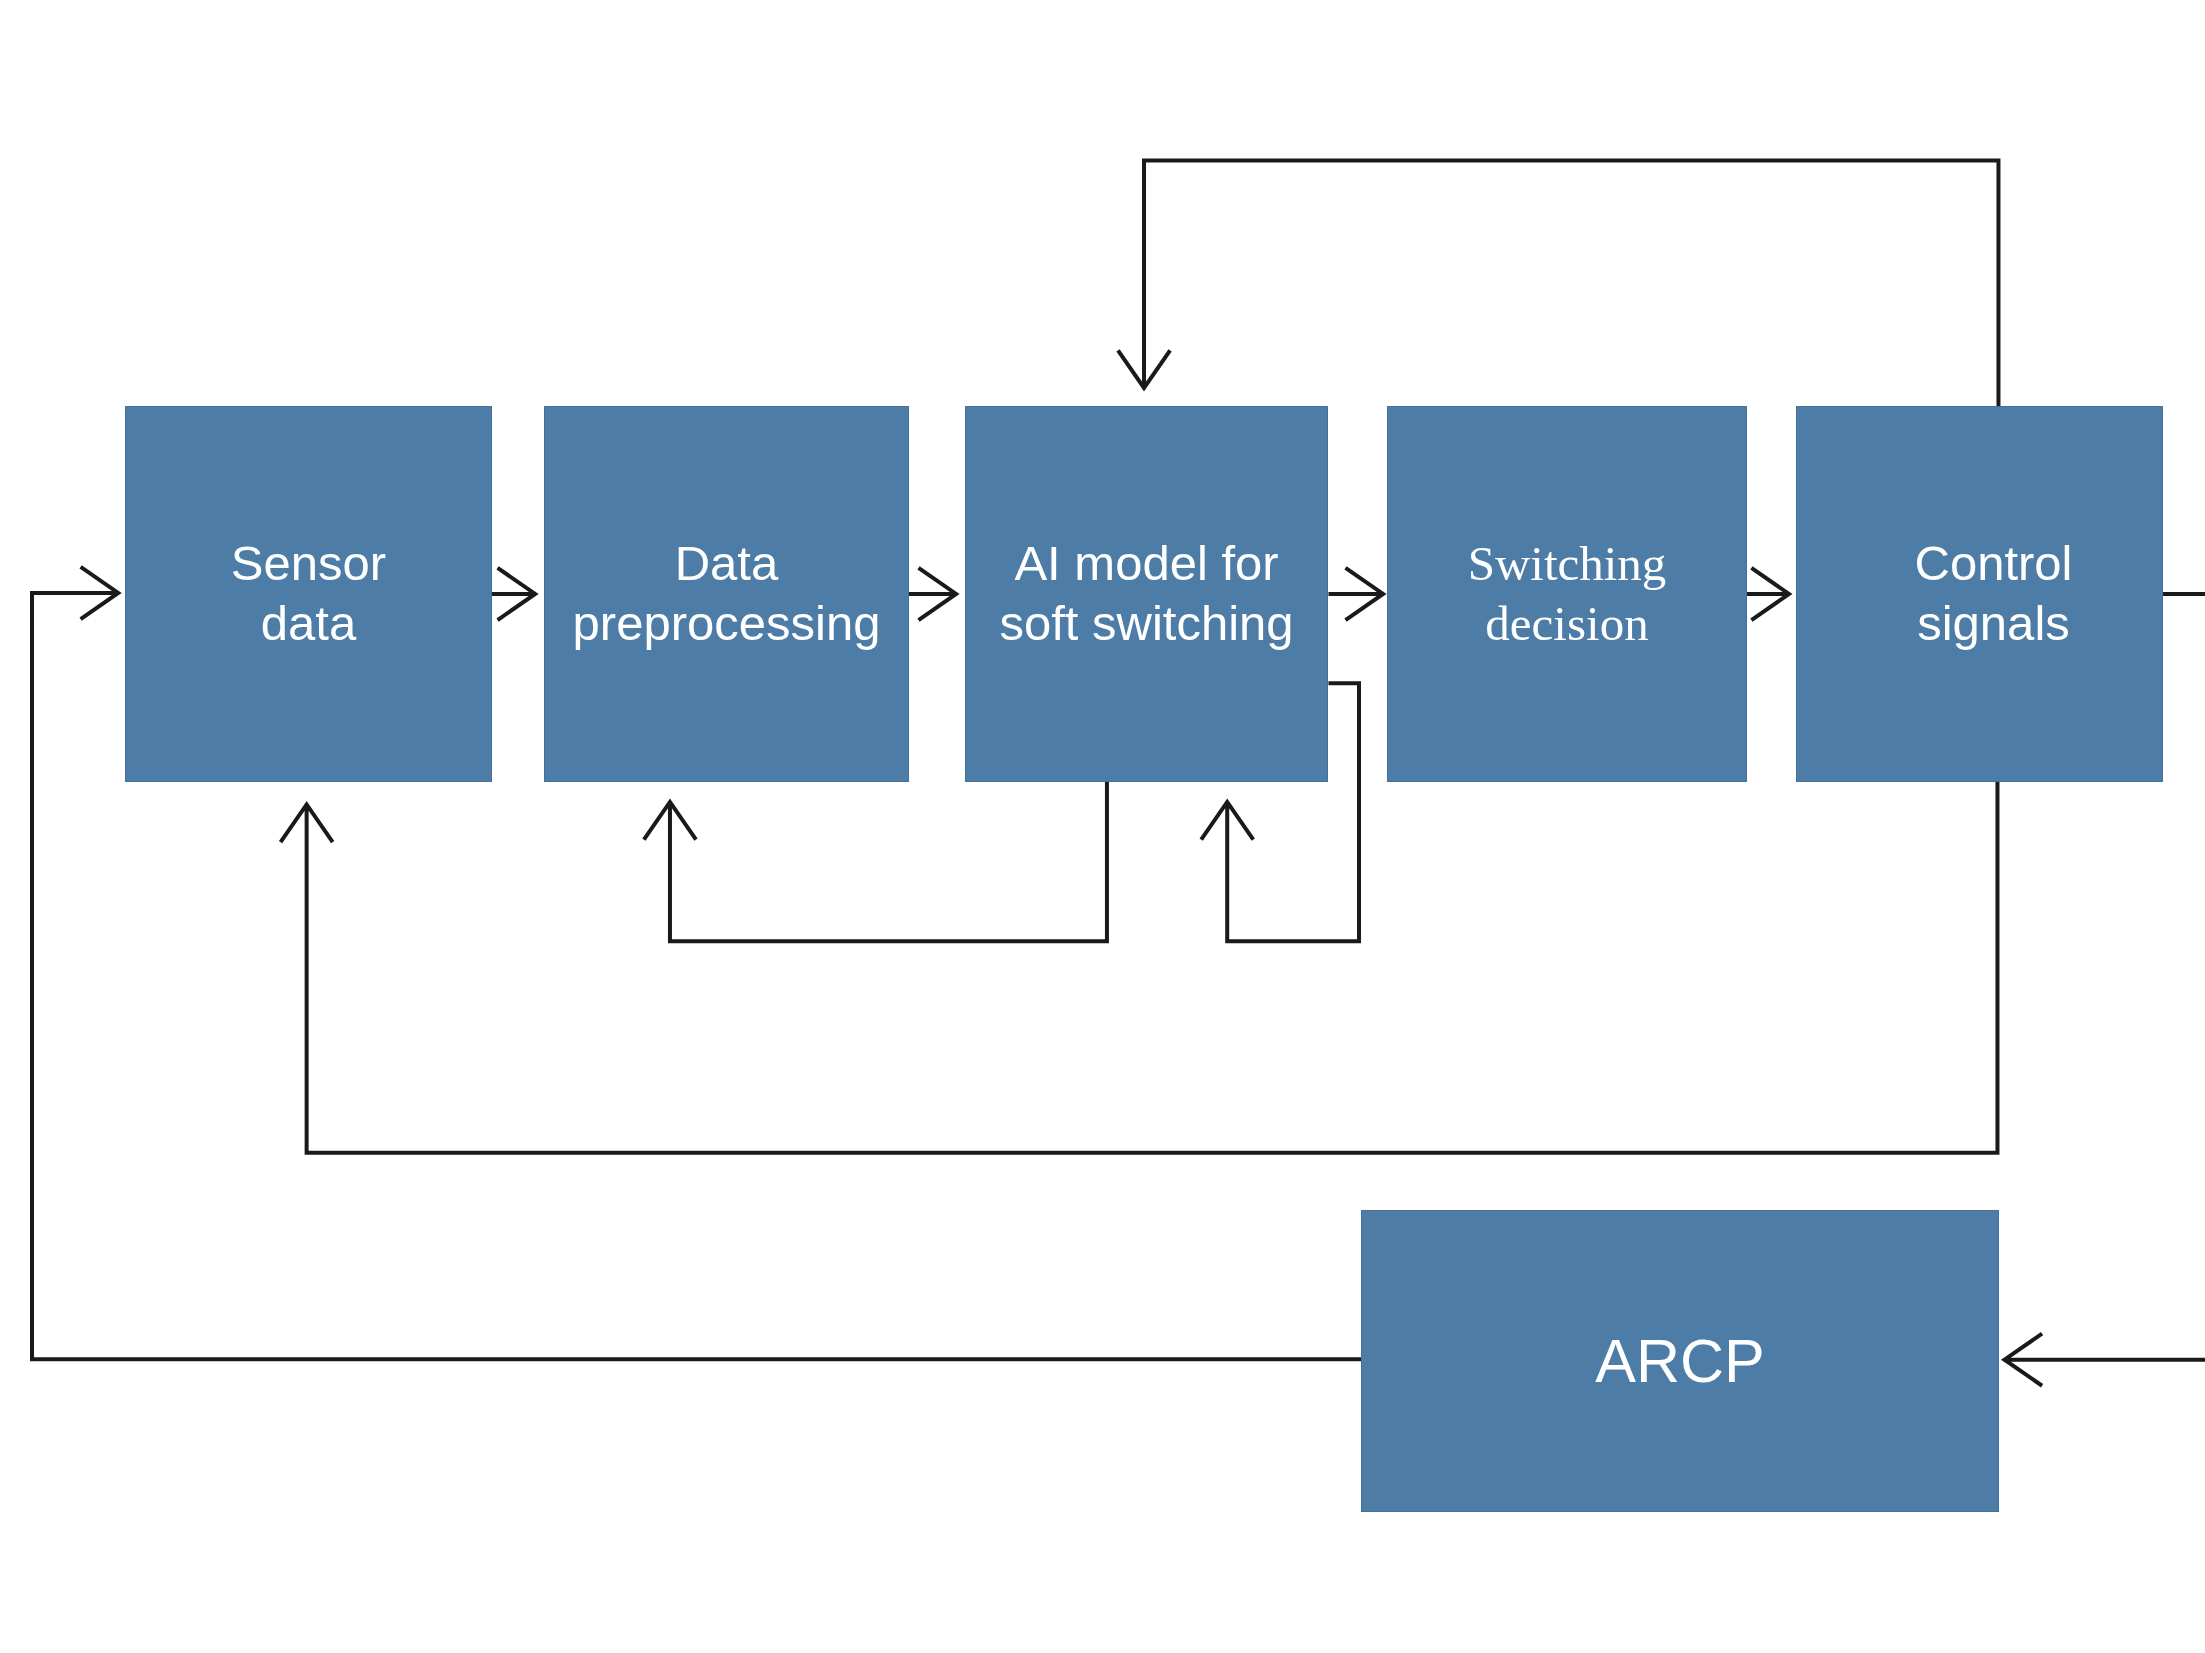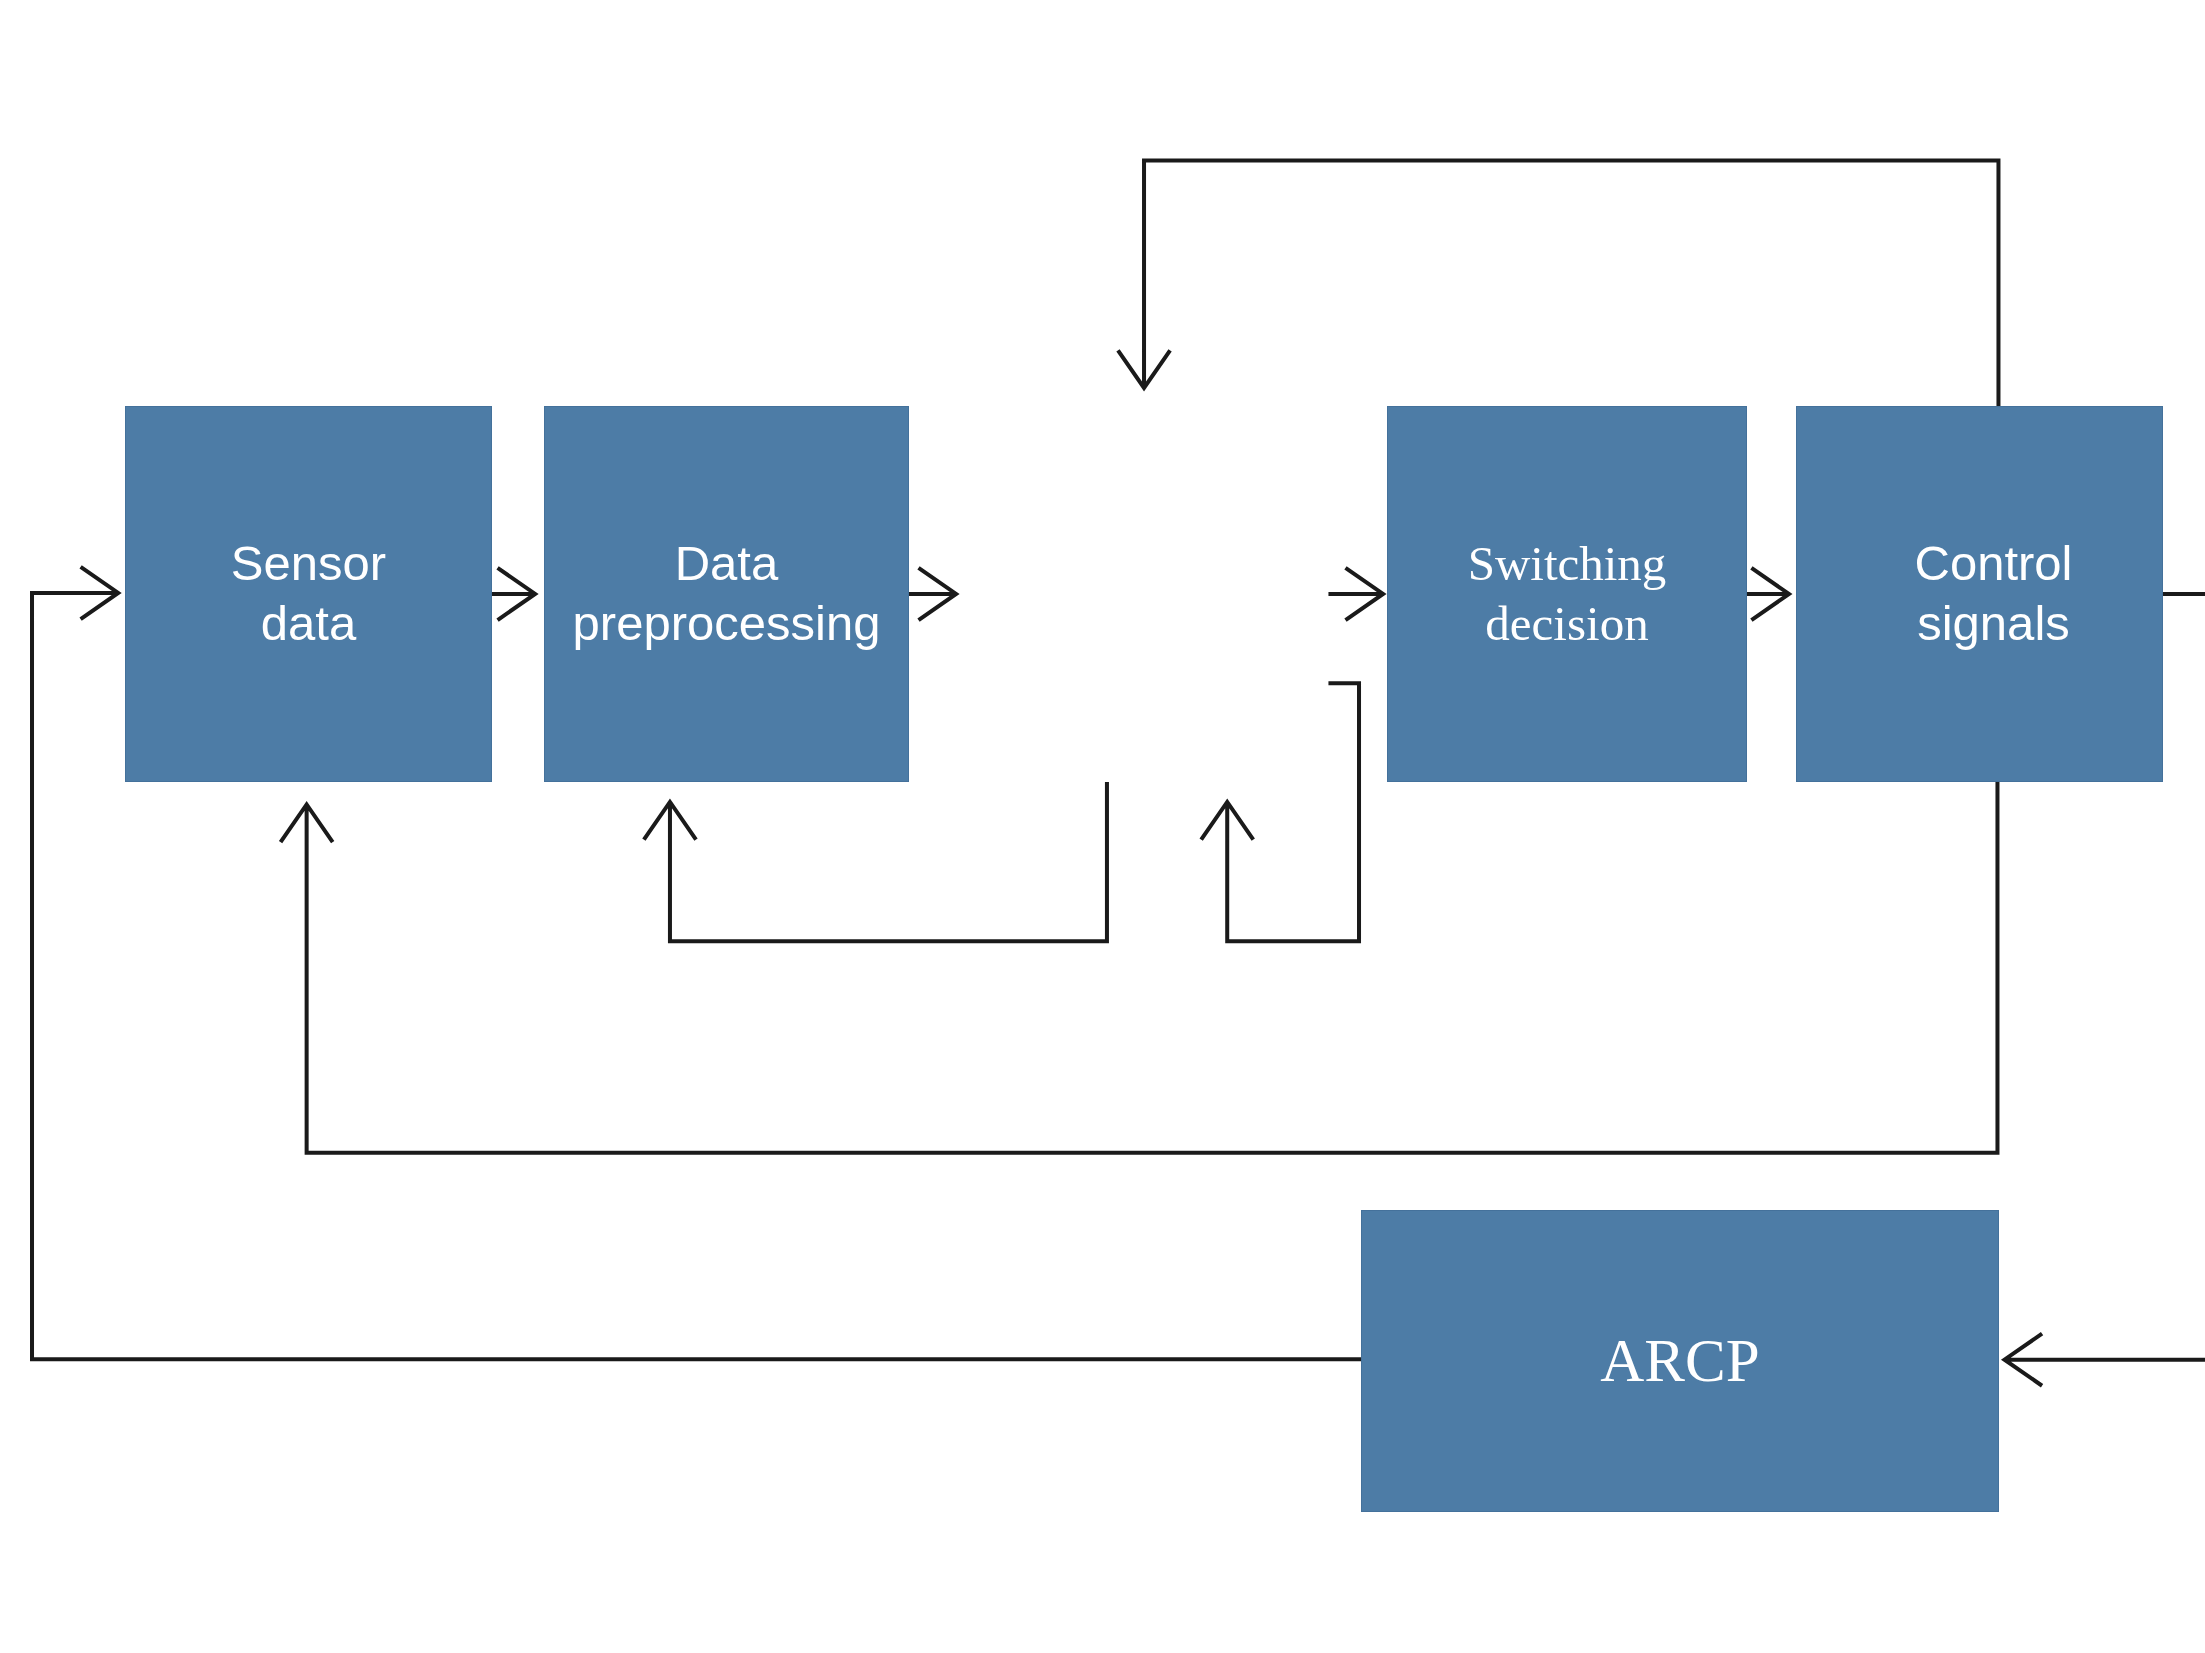--- a/index.html
+++ b/index.html
@@ -39,21 +39,21 @@
     color:var(--text-color);
     font-size:49px;
     line-height:1.22;
   }
   .node .lbl{white-space:pre-line;}
   #n-sensor     {left:97px;  top:406px;  width:367px;  height:376px;}
   #n-preprocess {left:516px; top:406px;  width:365px;  height:376px;}
   #n-aimodel    {left:937px; top:406px;  width:363px;  height:376px;}
   #n-switching  {left:1359px; top:406px;  width:360px;  height:376px;font-family:Liberation Serif, serif;}
   #n-control    {left:1768px; top:406px;  width:367px;  height:376px;padding-left:28px;}
-  #n-arcp       {left:1333px; top:1210px; width:638px; height:302px; font-size:61px;font-family:Liberation Serif, serif;}
+  #n-arcp       {left:1333px; top:1210px; width:638px; height:302px; font-size:61px;}
 </style>
 </head>
 <body>
 
 <div class="canvas">
 
   <svg class="connector-layer" viewBox="0 0 4400 3300" xmlns="http://www.w3.org/2000/svg">
 
     <path d="M925 1185 H1012 M937 1133 L1012 1185 L937 1237"></path>
     <path d="M1758 1185 H1852 M1777 1133 L1852 1185 L1777 1237"></path>
@@ -74,20 +74,24 @@
   </svg>
 
   <div class="node" id="n-sensor">
     <span class="lbl">Sensor
 data</span>
   </div>
   <div class="node" id="n-preprocess">
     <span class="lbl">Data
 preprocessing</span>
   </div>
+  <div class="node" id="n-aimodel">
+    <span class="lbl">AI model for
+soft switching</span>
+  </div>
   <div class="node" id="n-switching">
     <span class="lbl">Switching
 decision</span>
   </div>
   <div class="node" id="n-control">
     <span class="lbl">Control
 signals</span>
   </div>
   <div class="node" id="n-arcp">
     <span class="lbl">ARCP</span>

